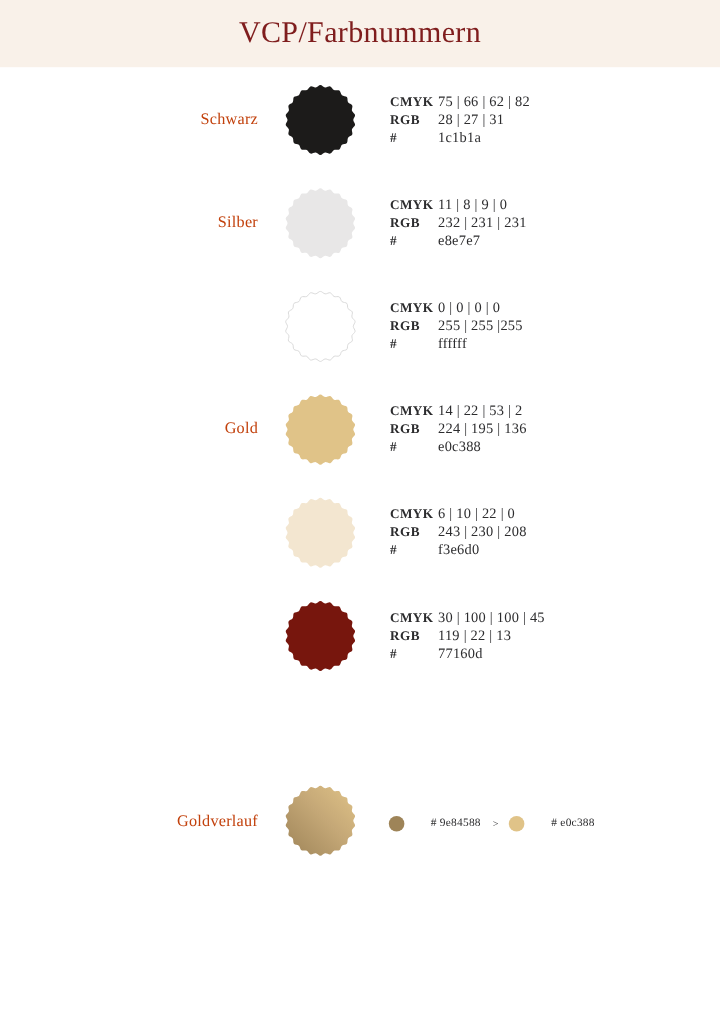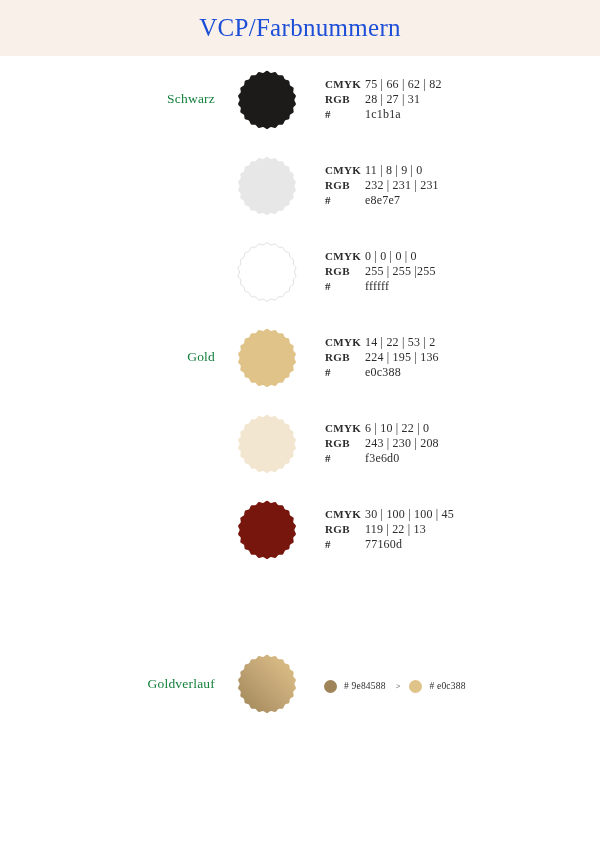--- a/index.html
+++ b/index.html
@@ -33,21 +33,21 @@
     top: 0;
     left: 0;
     width: 600px;
     height: 56px;
     line-height: 56px;
     text-align: center;
     font-family: "Liberation Serif", "DejaVu Serif", serif;
     font-size: 25px;
     font-weight: 400;
     letter-spacing: 0.3px;
-    color: #1d4ed8;
+    color: #7f1d1d;
   }
 
   
   .rows {
     position: absolute;
     top: 56px;
     left: 0;
     width: 600px;
   }
   .row {
@@ -57,21 +57,21 @@
   }
   .row-name {
     position: absolute;
     left: 60px;
     width: 155px;
     top: 0;
     height: 86px;
     line-height: 86px;
     text-align: right;
     font-size: 13.5px;
-    color: #15803d;
+    color: #c2410c;
     letter-spacing: 0.2px;
     white-space: nowrap;
   }
   .swatch-wrap {
     position: absolute;
     left: 237px;
     top: 14px;
     width: 60px;
     height: 60px;
   }
@@ -138,21 +138,21 @@
   .stop-dot {
     width: 13px;
     height: 13px;
     border-radius: 50%;
     display: inline-block;
     flex: 0 0 13px;
   }
   .stop-label {
     font-size: 9.5px;
     color: #2c2c2e;
-    margin-left: 7px;
+    margin-left: 22px;
     white-space: nowrap;
     letter-spacing: 0.2px;
   }
   .stop-arrow {
     font-size: 8.5px;
     color: #3a3a3c;
     margin: 0 9px 0 10px;
   }
   .spacer-block { height: 60px; width: 600px; }
 </style>
@@ -182,20 +182,21 @@
             <span class="spec-key">RGB</span>
             <span class="spec-val">28 | 27 | 31</span>
           </div>
           <div class="spec-line">
             <span class="spec-key">#</span>
             <span class="spec-val">1c1b1a</span>
           </div>
         </div>
       </div>
       <div class="row">
+        <div class="row-name">Silber</div>
         <div class="swatch-wrap">
           <svg class="swatch" viewBox="0 0 60 60" width="60" height="60" xmlns="http://www.w3.org/2000/svg">
             <path d="M 30.00 0.80 C 31.30 0.80, 32.53 2.68, 33.90 2.88 C 35.27 3.08, 36.98 1.62, 38.23 1.98 C 39.47 2.35, 40.12 4.50, 41.38 5.08 C 42.64 5.65, 44.69 4.73, 45.79 5.44 C 46.88 6.14, 46.90 8.39, 47.94 9.29 C 48.99 10.20, 51.22 9.90, 52.07 10.88 C 52.92 11.86, 52.30 14.02, 53.05 15.19 C 53.80 16.35, 56.02 16.69, 56.56 17.87 C 57.10 19.05, 55.90 20.95, 56.29 22.28 C 56.68 23.61, 58.72 24.56, 58.90 25.84 C 59.09 27.13, 57.40 28.61, 57.40 30.00 C 57.40 31.39, 59.09 32.87, 58.90 34.16 C 58.72 35.44, 56.68 36.39, 56.29 37.72 C 55.90 39.05, 57.10 40.95, 56.56 42.13 C 56.02 43.31, 53.80 43.65, 53.05 44.81 C 52.30 45.98, 52.92 48.14, 52.07 49.12 C 51.22 50.10, 48.99 49.80, 47.94 50.71 C 46.90 51.61, 46.88 53.86, 45.79 54.56 C 44.69 55.27, 42.64 54.35, 41.38 54.92 C 40.12 55.50, 39.47 57.65, 38.23 58.02 C 36.98 58.38, 35.27 56.92, 33.90 57.12 C 32.53 57.32, 31.30 59.20, 30.00 59.20 C 28.70 59.20, 27.47 57.32, 26.10 57.12 C 24.73 56.92, 23.02 58.38, 21.77 58.02 C 20.53 57.65, 19.88 55.50, 18.62 54.92 C 17.36 54.35, 15.31 55.27, 14.21 54.56 C 13.12 53.86, 13.10 51.61, 12.06 50.71 C 11.01 49.80, 8.78 50.10, 7.93 49.12 C 7.08 48.14, 7.70 45.98, 6.95 44.81 C 6.20 43.65, 3.98 43.31, 3.44 42.13 C 2.90 40.95, 4.10 39.05, 3.71 37.72 C 3.32 36.39, 1.28 35.44, 1.10 34.16 C 0.91 32.87, 2.60 31.39, 2.60 30.00 C 2.60 28.61, 0.91 27.13, 1.10 25.84 C 1.28 24.56, 3.32 23.61, 3.71 22.28 C 4.10 20.95, 2.90 19.05, 3.44 17.87 C 3.98 16.69, 6.20 16.35, 6.95 15.19 C 7.70 14.02, 7.08 11.86, 7.93 10.88 C 8.78 9.90, 11.01 10.20, 12.06 9.29 C 13.10 8.39, 13.12 6.14, 14.21 5.44 C 15.31 4.73, 17.36 5.65, 18.62 5.08 C 19.88 4.50, 20.53 2.35, 21.77 1.98 C 23.02 1.62, 24.73 3.08, 26.10 2.88 C 27.47 2.68, 28.70 0.80, 30.00 0.80 Z" fill="#e8e7e7"></path>
           </svg>
         </div>
         <div class="specs">
           <div class="spec-line">
             <span class="spec-key">CMYK</span>
             <span class="spec-val">11 | 8 | 9 | 0</span>
           </div>

